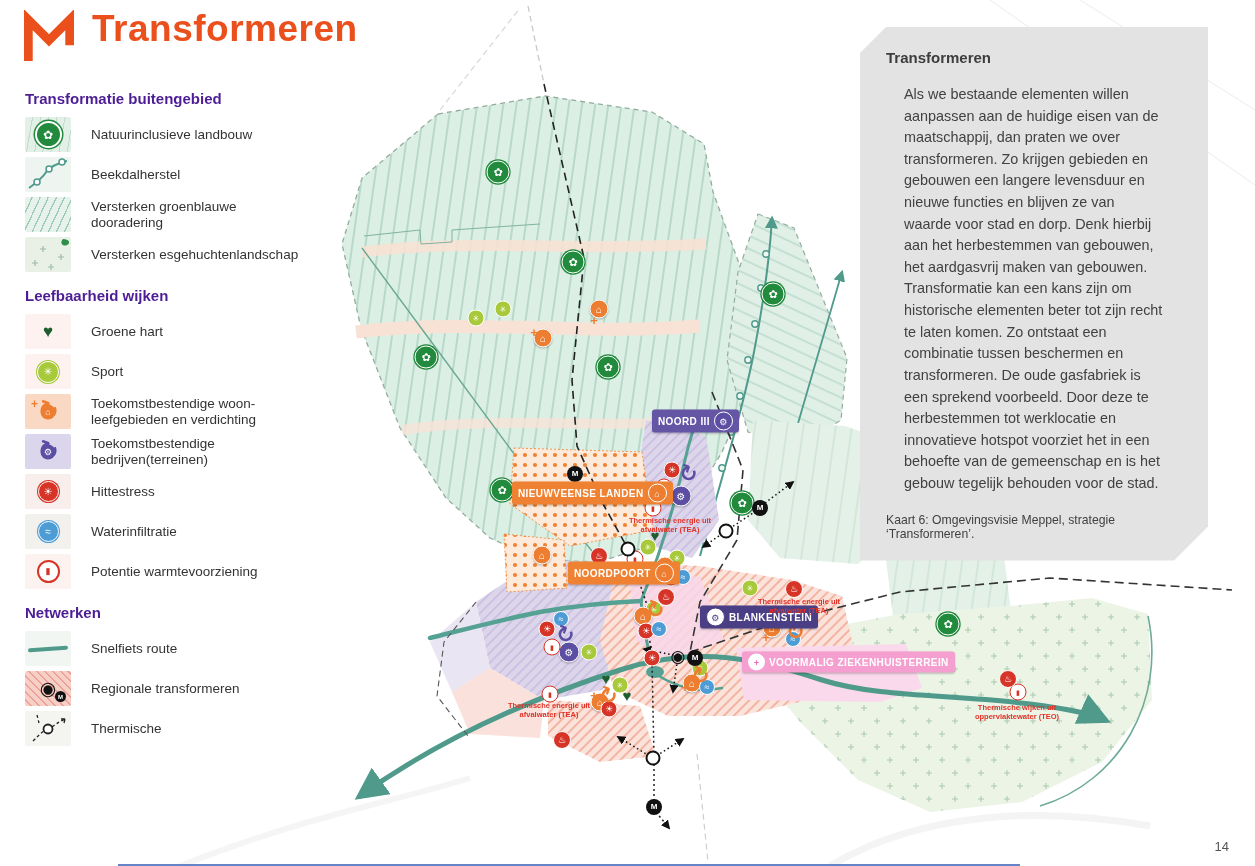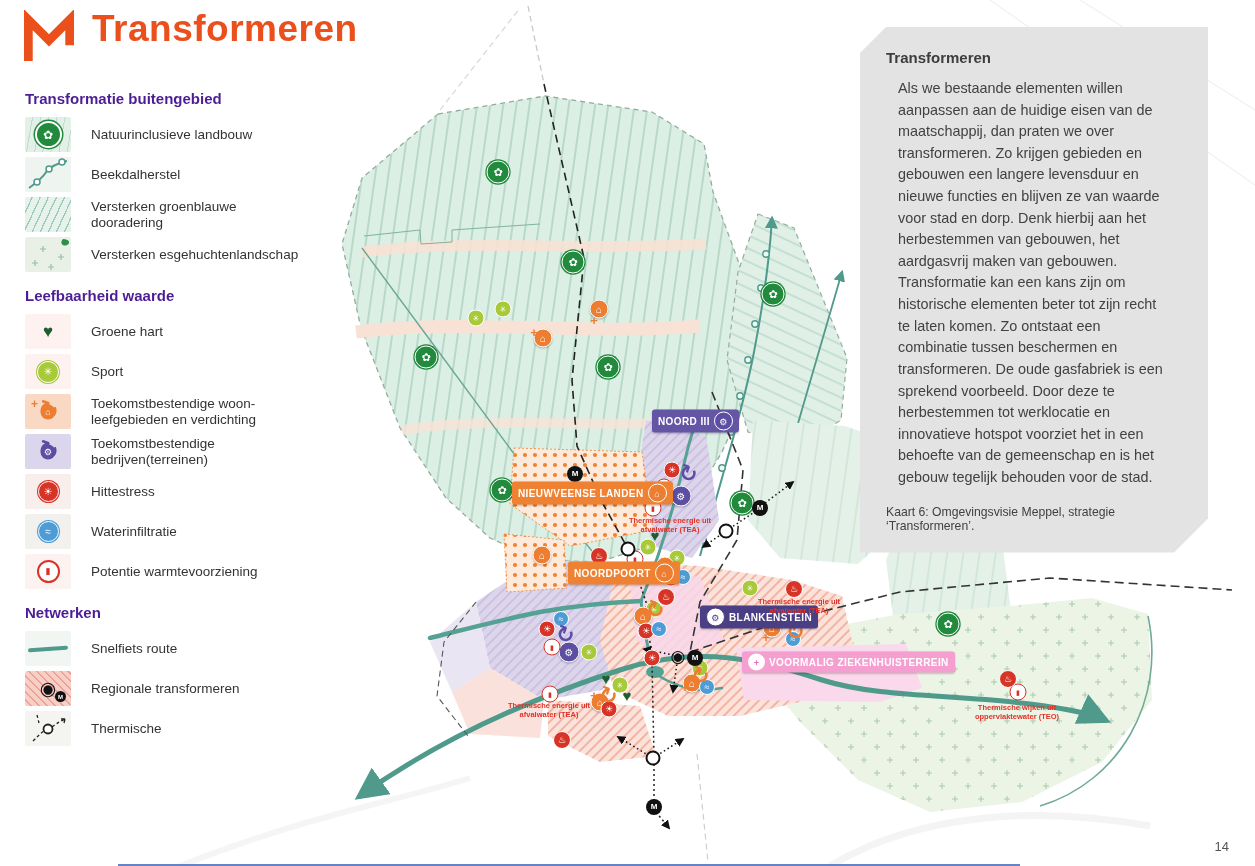--- a/index.html
+++ b/index.html
@@ -49,21 +49,21 @@
   .sw-mobhub .bull{color:#111;font-size:19px;line-height:1}
   .sw-mobhub .mdot{position:absolute;right:5px;bottom:4px;width:11px;height:11px;border-radius:50%;background:#111;color:#fff;
                    font-size:6px;font-weight:bold;display:flex;align-items:center;justify-content:center}
   .sw-verkeershub{background:#f4f4f1}
 
   
   #info-panel{position:absolute;left:860px;top:27px;width:348px;z-index:6;background:#e3e3e3;
       padding:22px 26px 20px 26px;box-sizing:border-box;color:#414141;
       clip-path:polygon(26px 0,100% 0,100% calc(100% - 34px),calc(100% - 34px) 100%,0 100%,0 26px)}
   #info-panel h3{margin:0 0 2px 0;font-size:15px;color:#3d3d3d}
-  #info-panel p{margin:12px;font-size:14.4px;line-height:1.5}
+  #info-panel p{margin:18px;font-size:14.4px;line-height:1.5}
   #info-panel .caption{margin-top:16px;font-size:12.2px}
 
   
   #map-svg{position:absolute;left:0;top:0;z-index:1}
   #map-overlays{position:absolute;left:0;top:0;width:1255px;height:866px;z-index:2;pointer-events:none}
   .marker{position:absolute;transform:translate(-50%,-50%);display:flex;align-items:center;justify-content:center;
           border-radius:50%;line-height:1}
   .mk-natuur{width:21px;height:21px;background:#218a3c;color:#fff;font-size:11px;border:1.5px solid #fff;box-shadow:0 0 0 1.2px #218a3c}
   .mk-sport{width:15px;height:15px;background:#a8c93a;color:#fff;font-size:8px;border:1px solid #fff}
   .mk-woon{width:17px;height:17px;background:#ed7d31;color:#fff;font-size:10px;border:1.5px solid #fff;box-shadow:0 1px 2px rgba(0,0,0,.25)}
@@ -362,21 +362,21 @@
     </div>
     <div class="lg-item">
       <span class="sw sw-esgehucht">
         <svg viewBox="0 0 46 35" width="46" height="35">
           <path d="M10 23v6 M7 26h6 M26 27v6 M23 30h6 M18 9v6 M15 12h6 M36 17v6 M33 20h6" stroke="#9bbfa4" stroke-width="1.2" fill="none"></path>
           <path d="M38 2 C44 2 46 6 42 8 C38 10 34 6 38 2 Z" fill="#2f8f4a"></path>
         </svg>
       </span>
       <span class="lg-label">Versterken esgehuchtenlandschap</span>
     </div>
-    <div class="lg-heading">Leefbaarheid waarde</div>
+    <div class="lg-heading">Leefbaarheid wijken</div>
     <div class="lg-item">
       <span class="sw sw-groenehart">
         <span class="hrt">♥</span>
       </span>
       <span class="lg-label">Groene hart</span>
     </div>
     <div class="lg-item">
       <span class="sw sw-sport">
         <span class="mk">✳</span>
       </span>

